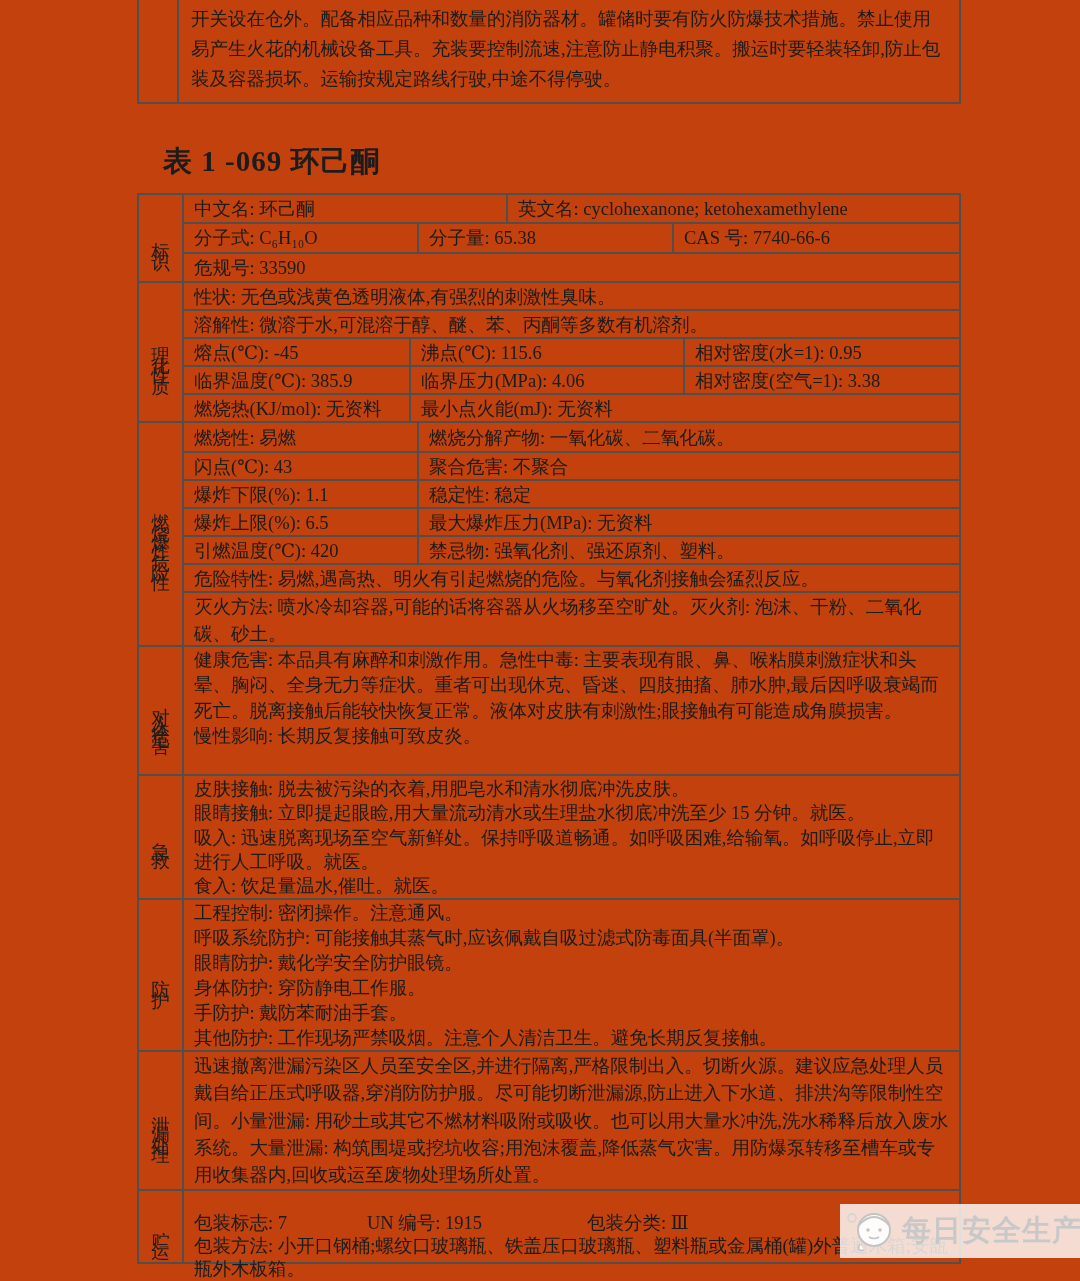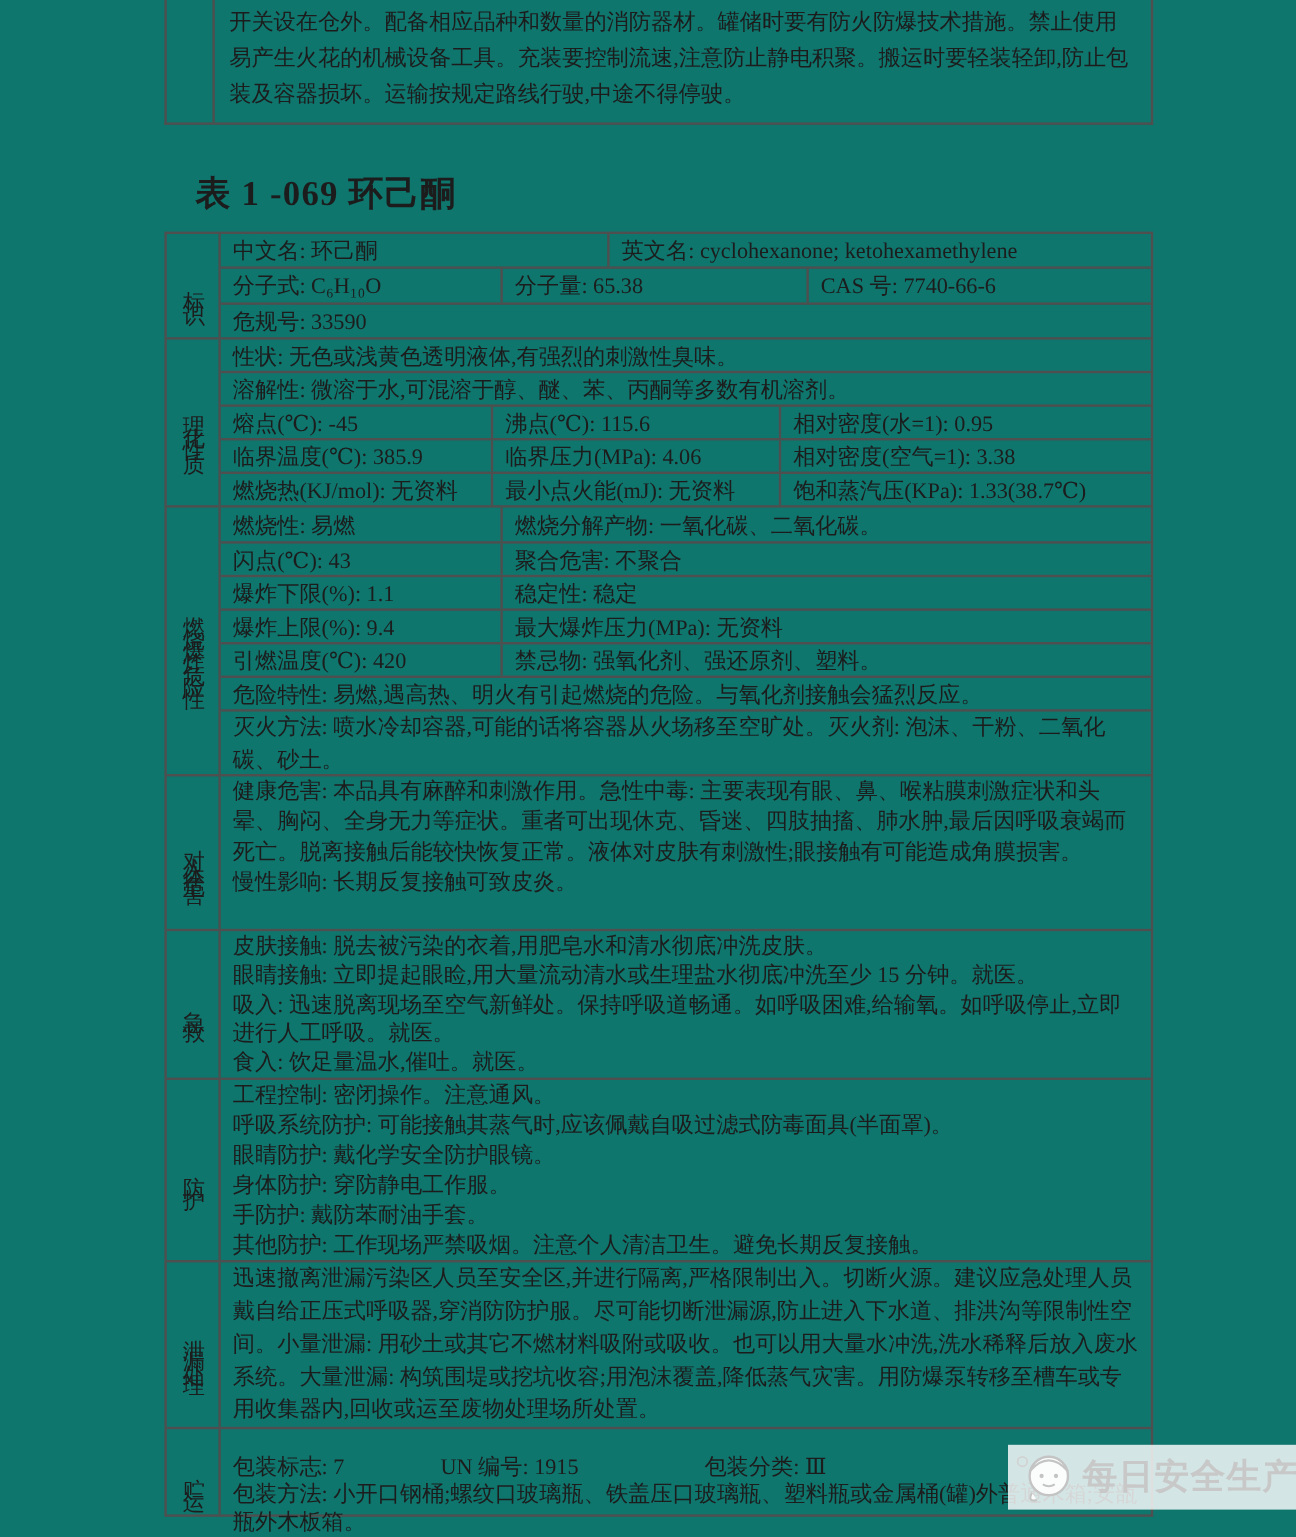--- a/index.html
+++ b/index.html
@@ -1,17 +1,17 @@
 <!DOCTYPE html>
 <html><head>
 <meta charset="utf-8">
 <style>
   html,body{margin:0;padding:0;background:#ffffff;}
   .page{
-    position:relative;width:1080px;height:1281px;background:#0f766e;
+    position:relative;width:1080px;height:1281px;background:#c2410c;
     font-family:"Liberation Serif","DejaVu Serif",serif;color:#1c1c1c;overflow:hidden;
   }
   
   .frag{
     position:absolute;left:137px;top:0;width:824px;height:104px;box-sizing:border-box;
     border-left:2px solid #4f4f4f;border-right:2px solid #4f4f4f;border-bottom:2px solid #4f4f4f;
     display:flex;
   }
   .frag-gutter{width:40px;box-sizing:border-box;border-right:2px solid #4f4f4f;}
   .frag-text{flex:1;padding:4px 10px 0 12px;font-size:18.5px;line-height:30px;}
@@ -38,21 +38,21 @@
   .grow{flex:1;}
   .cell{
     box-sizing:border-box;display:flex;align-items:center;
     padding-left:10px;font-size:18.5px;white-space:nowrap;overflow:hidden;
   }
   .cell + .cell{border-left:2px solid #4f4f4f;}
   .w322{width:322px;flex:none;}
   .w278{width:233px;flex:none;}
   .w255{width:255px;flex:none;}
   .w225{width:225px;flex:none;}
-  .w240{width:240px;flex:none;}
+  .w240{width:274px;flex:none;}
   .sec-id{height:86px;}
   .sec-phys{height:140px;}
   .sec-fire{height:224px;}
   .sec-health{height:129px;}
   .sec-aid{height:124px;}
   .sec-protect{height:152px;}
   .sec-leak{height:139px;}
   .sec-storage{flex:1;}
   .fr{height:28px;flex:none;}
   .para-cell{box-sizing:border-box;padding:1px 8px 0 10px;font-size:18.5px;}
@@ -128,21 +128,20 @@
           <div class="cell grow">相对密度(水=1): 0.95</div>
         </div>
         <div class="row grow">
           <div class="cell w225">临界温度(℃): 385.9</div>
           <div class="cell w240">临界压力(MPa): 4.06</div>
           <div class="cell grow">相对密度(空气=1): 3.38</div>
         </div>
         <div class="row grow">
           <div class="cell w225">燃烧热(KJ/mol): 无资料</div>
           <div class="cell w240">最小点火能(mJ): 无资料</div>
-          <div class="cell grow">饱和蒸汽压(KPa): 1.33(38.7℃)</div>
         </div>
       </div>
     </div>
 
     <div class="sec sec-fire">
       <div class="sec-label">
         <span class="vtext">燃烧爆炸危险性</span>
       </div>
       <div class="sec-body">
         <div class="row fr">
@@ -151,21 +150,21 @@
         </div>
         <div class="row fr">
           <div class="cell w278">闪点(℃): 43</div>
           <div class="cell grow">聚合危害: 不聚合</div>
         </div>
         <div class="row fr">
           <div class="cell w278">爆炸下限(%): 1.1</div>
           <div class="cell grow">稳定性: 稳定</div>
         </div>
         <div class="row fr">
-          <div class="cell w278">爆炸上限(%): 9.4</div>
+          <div class="cell w278">爆炸上限(%): 6.5</div>
           <div class="cell grow">最大爆炸压力(MPa): 无资料</div>
         </div>
         <div class="row fr">
           <div class="cell w278">引燃温度(℃): 420</div>
           <div class="cell grow">禁忌物: 强氧化剂、强还原剂、塑料。</div>
         </div>
         <div class="row fr">
           <div class="cell grow">危险特性: 易燃,遇高热、明火有引起燃烧的危险。与氧化剂接触会猛烈反应。</div>
         </div>
         <div class="row grow">

